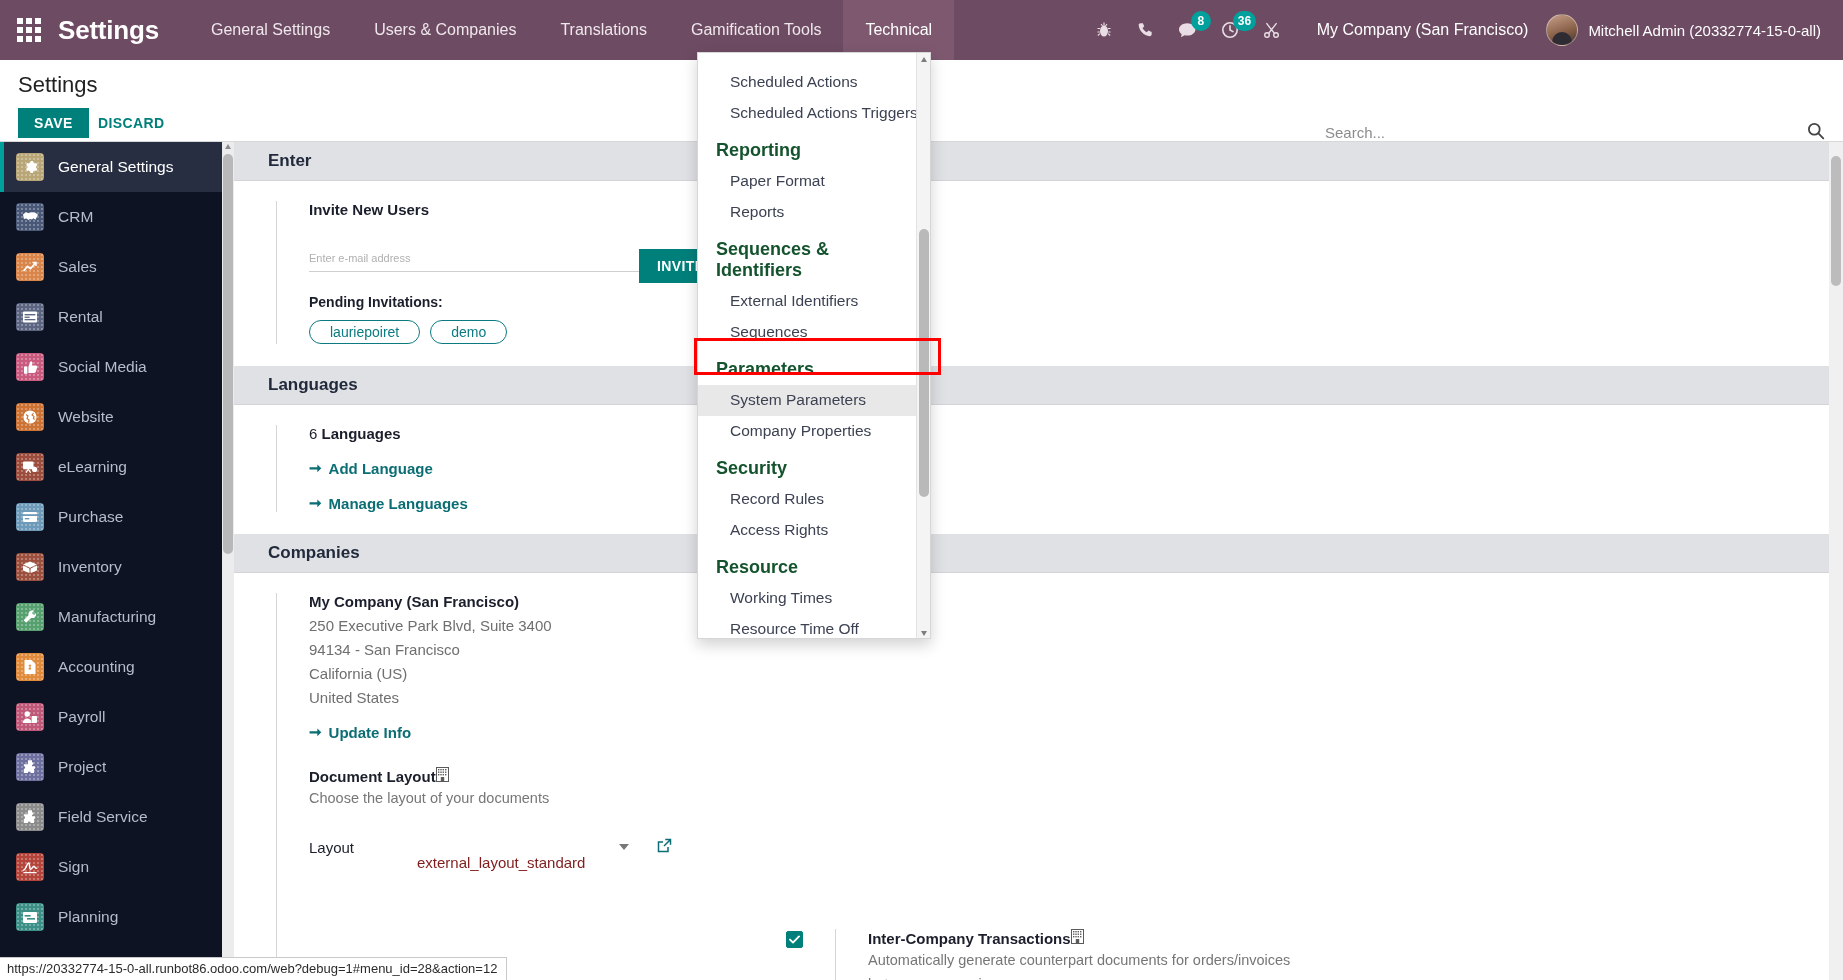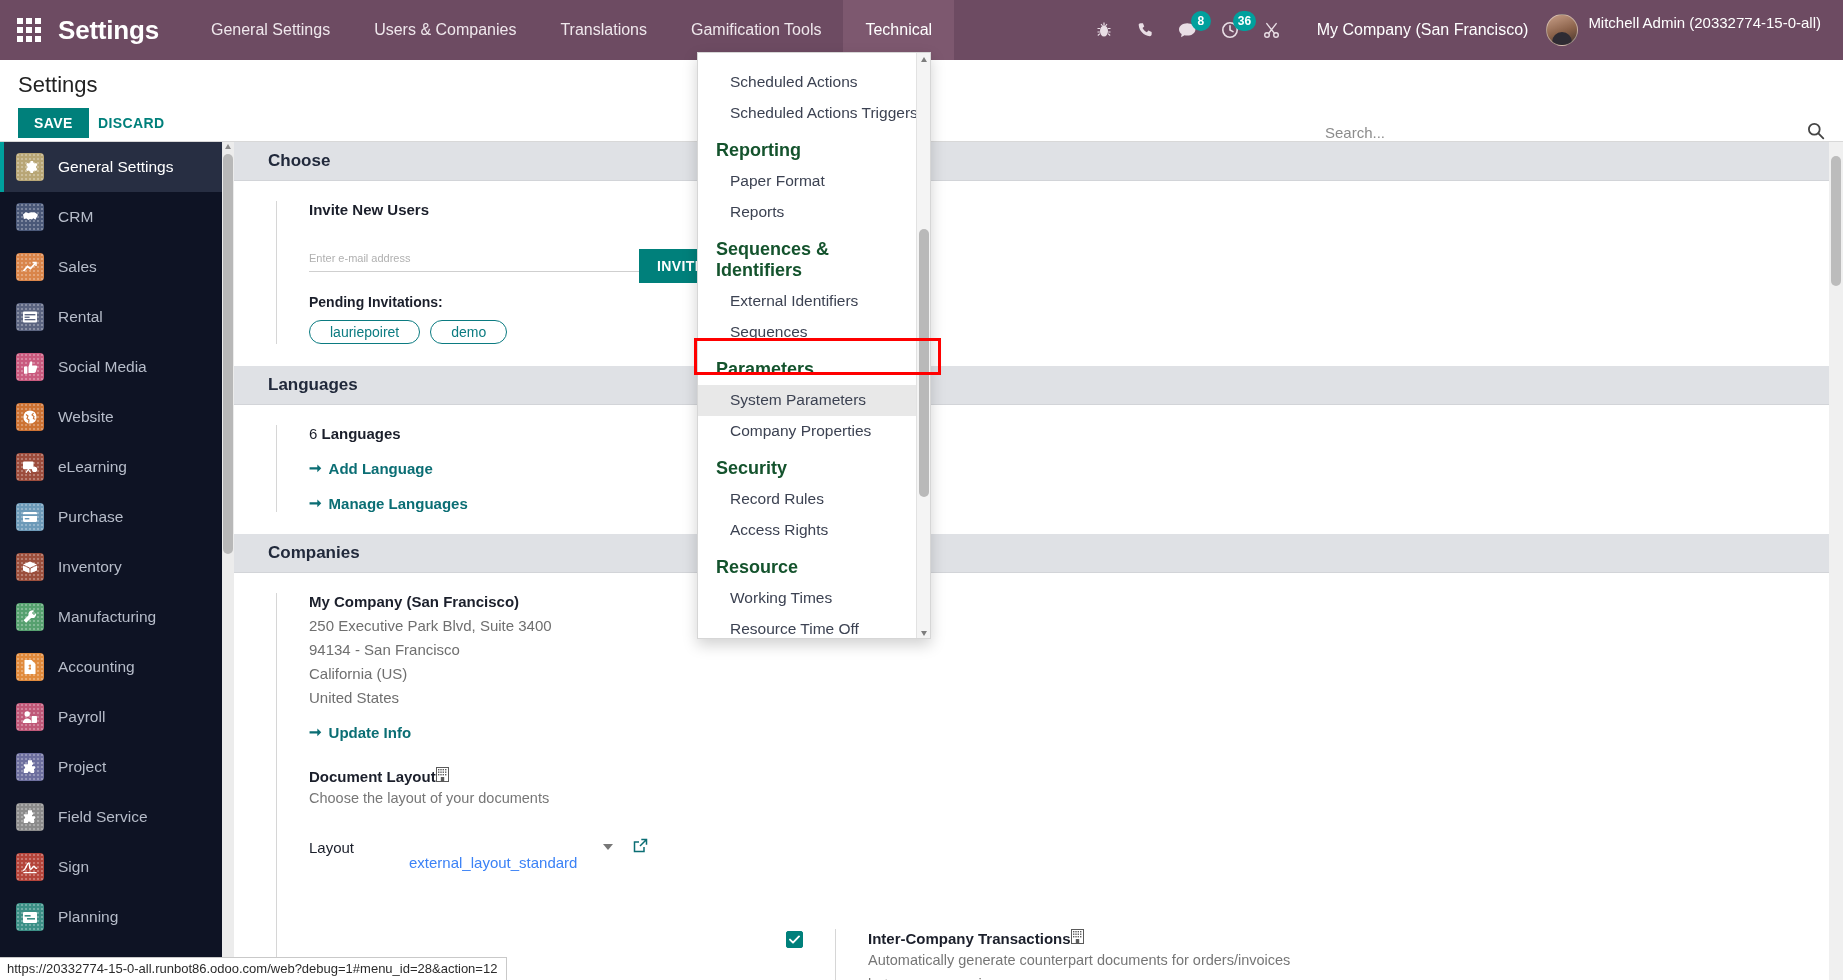--- a/index.html
+++ b/index.html
@@ -60,21 +60,21 @@
   .nav-badge {
     position: absolute; top: 11px; left: 24px;
     min-width: 20px; height: 20px; padding: 0 5px;
     border-radius: 10px;
     background: #00a09d; color: #fff;
     font-size: 12px; font-weight: bold;
     display: flex; align-items: center; justify-content: center;
     line-height: 1;
   }
   #company-name { font-size: 16px; padding: 0 18px 0 24px; cursor:pointer; white-space:nowrap;}
-  #user-menu { display:flex; gap:10px; cursor:pointer; padding-right:12px;}
+  #user-menu { display:flex; align-items:center; gap:10px; cursor:pointer; padding-right:12px;}
   #avatar {
     width: 32px; height: 32px; border-radius: 50%;
     background: linear-gradient(160deg,#c9a089 0%,#8a6149 55%,#41332c 100%);
     border: 1px solid rgba(255,255,255,0.4);
     overflow:hidden; position:relative; flex:0 0 auto;
   }
   #avatar::after{
     content:""; position:absolute; left:50%; top:55%;
     transform:translateX(-50%);
     width:20px; height:16px; border-radius:10px 10px 0 0;
@@ -221,23 +221,23 @@
 
   .check-row { display:flex; align-items:flex-start; gap:0; }
   .cb {
     width:17px; height:17px; flex:0 0 auto;
     background:#00807b; border:1px solid #00807b; border-radius:2px;
     display:flex; align-items:center; justify-content:center;
     margin-top:2px; cursor:pointer;
   }
   .cb svg{display:block;}
   .check-body { border-left:1px solid #d6d6d6; padding-left:32px; margin-left:32px; }
-  .layout-row { display:flex; align-items:center; gap:4px; margin-top:14px; }
+  .layout-row { display:flex; align-items:center; gap:12px; margin-top:14px; }
   .layout-key { font-size:15px; color:#1b1f2b; width:96px; }
-  .layout-val { font-size:15px; color:#3b82f6;margin-top:31px; }
+  .layout-val { font-size:15px; color:#7f1d1d;margin-top:31px; }
   .caret-dn {
     width:0;height:0;margin-left:22px;
     border-left:5px solid transparent;border-right:5px solid transparent;
     border-top:6px solid #777; cursor:pointer;
   }
   .ext-link { margin-left:16px; color:#0b6e74; cursor:pointer; }
 
   
   #content-scroll{
     position:absolute; top:142px; right:0;
@@ -553,21 +553,21 @@
   </div>
 </div>
 
 <div id="side-scroll">
   <div class="arrow-up"></div>
   <div class="thumb"></div>
 </div>
 
 <div id="content">
 
-  <div class="settings-block-title">Choose</div>
+  <div class="settings-block-title">Enter</div>
   <div class="block-body" style="position:relative;">
     <div class="setting-row">
       <div class="setting-label">Invite New Users</div>
       <input class="email-input" value="" placeholder="Enter e-mail address" style="">
       <button class="invite-btn" style="left:405px; top:68px;">INVITE</button>
       <div class="pending-label">Pending Invitations:</div>
       <div class="badges">
         <span class="badge-pill">lauriepoiret</span>
         <span class="badge-pill">demo</span>
       </div>

